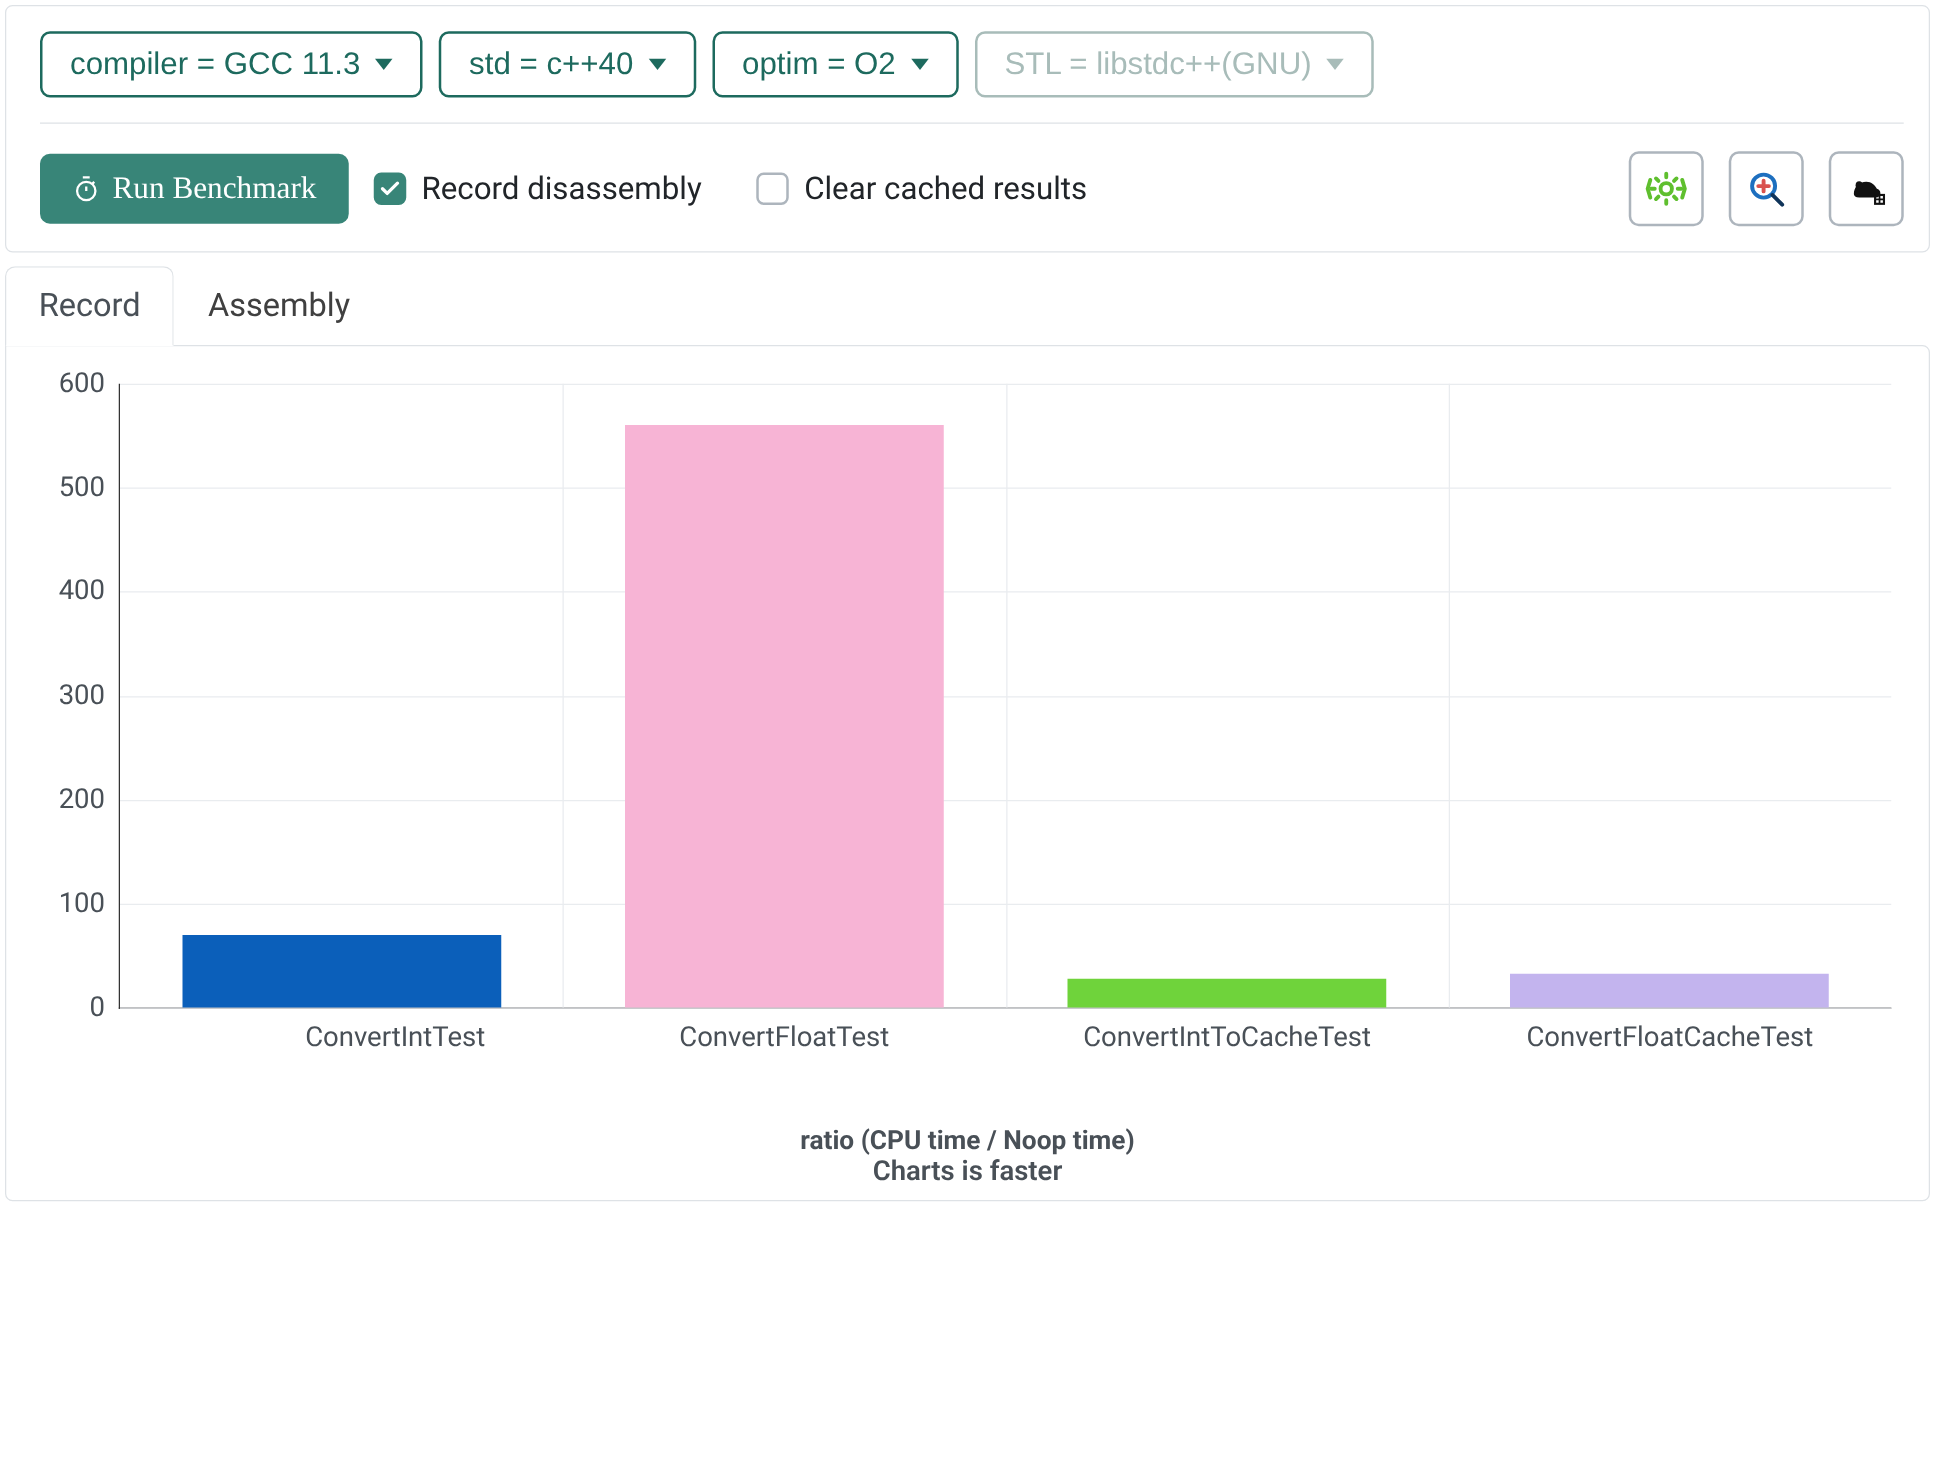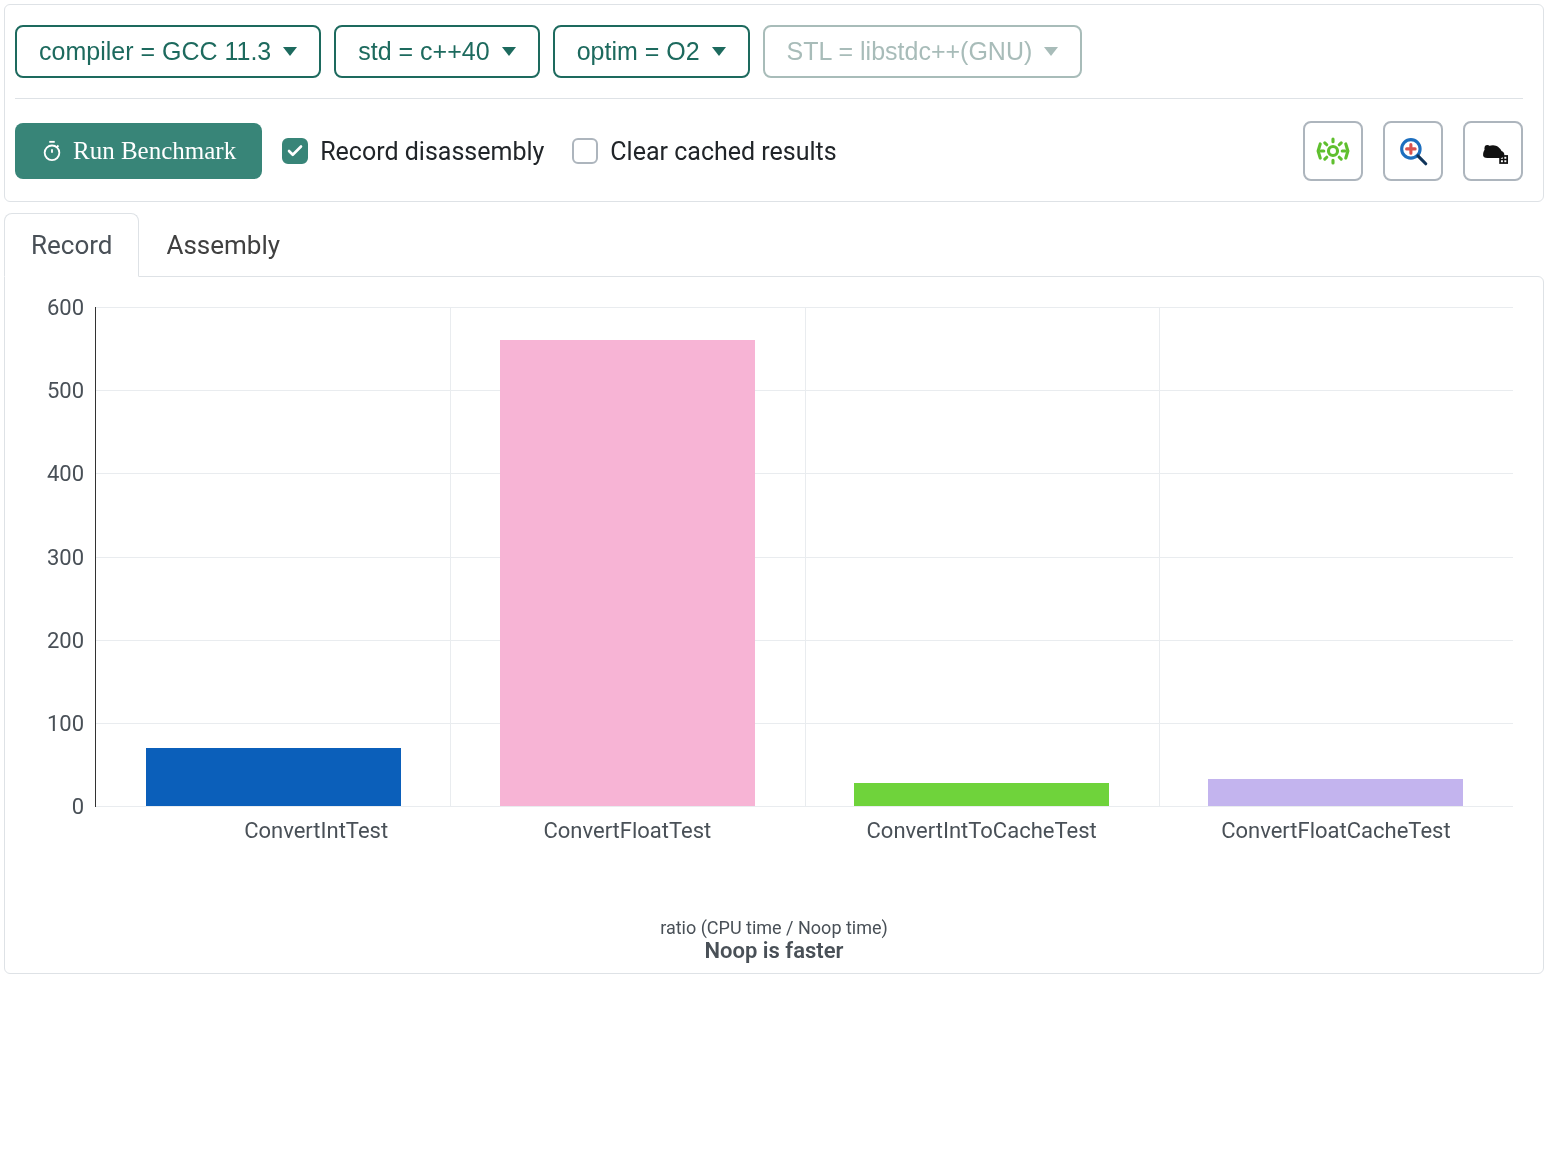--- a/index.html
+++ b/index.html
@@ -7,21 +7,21 @@
     font-family: -apple-system, BlinkMacSystemFont, "Segoe UI", Roboto, "Helvetica Neue", Arial, sans-serif;
     background: #fff;
     color: #212529;
     font-size: 16px;
     padding: 0;
   }
   .panel {
     border: 1px solid #dee2e6;
     border-radius: 6px;
     margin: 4px 4px 10px 4px;
-    padding: 20px 20px 20px 10px;
+    padding: 20px 20px 20px 27px;
   }
   .config-row {
     display: flex;
     gap: 13px;
     flex-wrap: wrap;
     padding-bottom: 20px;
     border-bottom: 1px solid #dee2e6;
     margin-bottom: 22px;
   }
   .dropdown-btn {
@@ -176,24 +176,24 @@
     top: 100%;
     transform: translateX(-50%);
     padding-top: 12px;
     font-size: 22px;
     color: #495057;
     white-space: nowrap;
     text-align: center;
   }
   .x-title {
     text-align: center;
-    font-size: 18px;
-    font-weight: 400;
-    color: #495057;
-    margin-top: 20px;
+    font-size: 21px;
+    font-weight: 700;
+    color: #495057;
+    margin-top: 4px;
   }
   .x-sub {
     text-align: center;
     font-size: 22px;
     font-weight: 600;
     color: #495057;
   }
 </style>
 </head>
 <body>
@@ -220,21 +220,21 @@
   <div class="action-row">
     <button class="run-btn">
       <svg viewBox="0 0 24 24" fill="none" stroke="white" stroke-width="2">
         <circle cx="12" cy="14" r="8"></circle>
           <path d="M12 10v4"></path>
           <path d="M9 2h6"></path>
           <path d="M19 6l-2 2"></path>
       </svg>
       <span>Run Benchmark</span>
     </button>
-    <div id="checkboxes" style="display:flex;gap:28px;align-items:center">
+    <div id="checkboxes" style="display:flex;gap:44px;align-items:center">
         <label class="checkbox-wrap">
           <span class="cb checked">
             <svg viewBox="0 0 24 24" fill="none" stroke="white" stroke-width="3.5" stroke-linecap="round" stroke-linejoin="round">
               <polyline points="4 12 9 17 20 6"></polyline>
             </svg>
           </span>
           <span>Record disassembly</span>
         </label>
         <label class="checkbox-wrap">
           <span class="cb"></span>
@@ -302,14 +302,14 @@
         <div class="xlabel" style="left: 12.5%; margin-left: 43px;">ConvertIntTest</div>
         <div class="bar" style="left: 28.5%; width: 18%; height: 93.3333%; background: rgb(247, 180, 213);"></div>
         <div class="xlabel" style="left: 37.5%;">ConvertFloatTest</div>
         <div class="bar" style="left: 53.5%; width: 18%; height: 4.66667%; background: rgb(111, 211, 59);"></div>
         <div class="xlabel" style="left: 62.5%;">ConvertIntToCacheTest</div>
         <div class="bar" style="left: 78.5%; width: 18%; height: 5.33333%; background: rgb(195, 180, 238);"></div>
         <div class="xlabel" style="left: 87.5%;">ConvertFloatCacheTest</div>
       </div>
   </div>
   <div class="x-title">ratio (CPU time / Noop time)</div>
-  <div class="x-sub">Noop is faster</div>
+  <div class="x-sub">Charts is faster</div>
 </div>
 
 </body></html>

